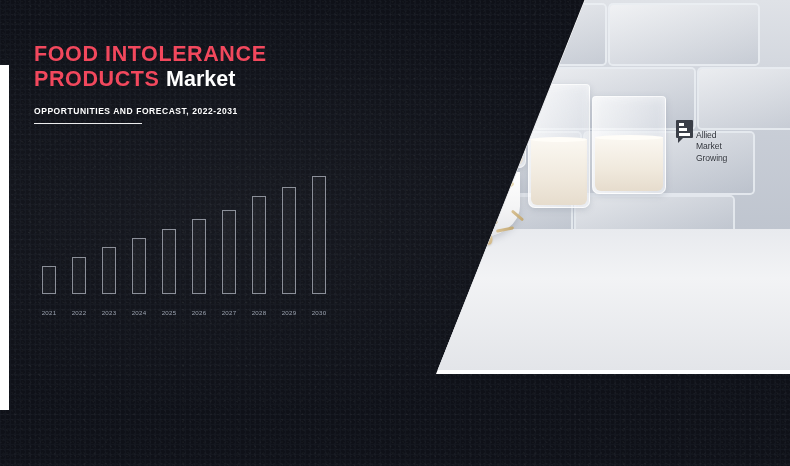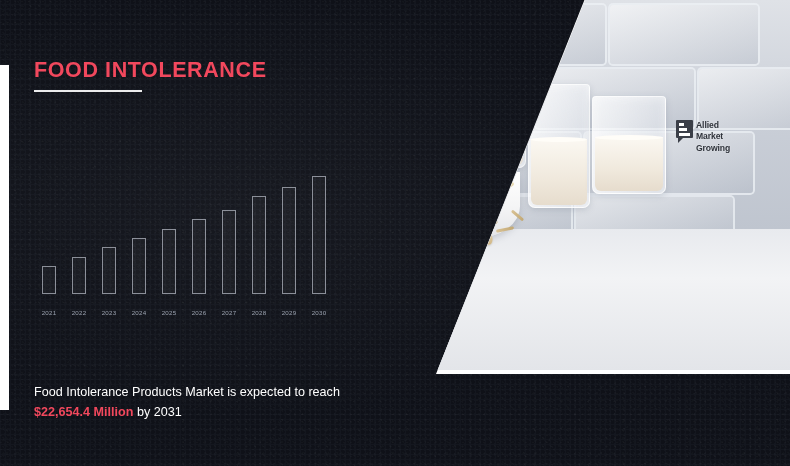--- a/index.html
+++ b/index.html
@@ -36,21 +36,21 @@
 
   
   .left-strip {
     position:absolute; left:0; top:65px;
     width:9px; height:345px;
     background:#ffffff;
   }
 
   
   .headline {
-    position:absolute; left:34px; top:58px; width:270px;
+    position:absolute; left:34px; top:42px; width:270px;
     z-index:6;
   }
   .headline .l1, .headline .l2 {
     font-size:21.5px; font-weight:bold; letter-spacing:.6px;
     line-height:1.18; white-space:nowrap;
   }
   .hl-red { color:#f2485d; }
   .hl-white { color:#ffffff; font-weight:bold; letter-spacing:0; }
   .subtitle {
     margin-top:13px;
@@ -227,22 +227,22 @@
   .amr-tail {
     position:absolute; left:2px; top:17px;
     width:0; height:0;
     border-left:6px solid #3b3f48;
     border-bottom:6px solid transparent;
   }
   .amr-b {
     position:absolute; left:2.5px; height:3px; background:#ffffff;
   }
   .amr-text {
-    font-size:8.6px; line-height:1.32; color:#2f333b; font-weight:bold;
-    letter-spacing:-.1px; text-shadow:0 0 2px rgba(255,255,255,.5);
+    font-size:8.6px; line-height:1.32; color:#2f333b; font-weight:normal;
+    letter-spacing:-.1px; text-shadow:0 0 2px rgba(255,255,255,.5);margin-top:10px;
   }
   .amr-text div { white-space:nowrap; }
 </style>
 </head>
 <body>
 
 <div id="stage">
 
   <div id="texture"></div>
   <div id="vignette"></div>
@@ -332,20 +332,25 @@
       <div>Allied</div>
       <div>Market</div>
       <div>Growing</div>
     </div>
   </div>
 
   <div class="headline">
     <div class="l1">
       <span class="hl-red">FOOD INTOLERANCE</span>
     </div>
+    <div class="l2">
+      <span class="hl-red">PRODUCTS</span>
+      <span class="hl-white">Market</span>
+    </div>
+    <div class="subtitle">OPPORTUNITIES AND FORECAST, 2022-2031</div>
     <div class="sub-rule"></div>
   </div>
 
   <div class="chart">
     <div class="bars" id="bars">
         <div class="bar-col">
           <div class="bar" style="height: 28px;"></div>
         </div>
         <div class="bar-col">
           <div class="bar" style="height: 37.3333px;"></div>
@@ -382,18 +387,15 @@
         <div class="xlabel">2024</div>
         <div class="xlabel">2025</div>
         <div class="xlabel">2026</div>
         <div class="xlabel">2027</div>
         <div class="xlabel">2028</div>
         <div class="xlabel">2029</div>
         <div class="xlabel">2030</div>
       </div>
   </div>
 
-  <div class="stmt-left">
-    <span>Food Intolerance Products Market is expected to reach </span><span class="amt">$22,654.4 Million</span><span> by 2031</span>
-  </div>
 
 
 </div>
 
 </body></html>

